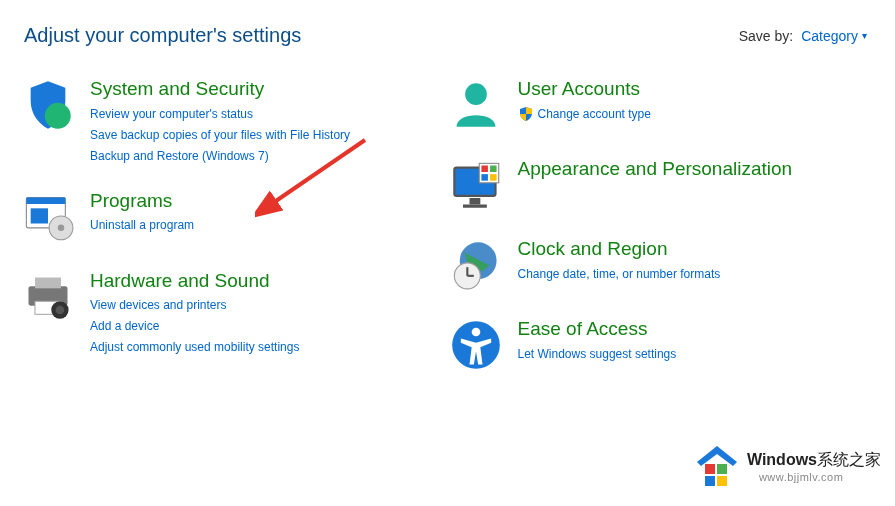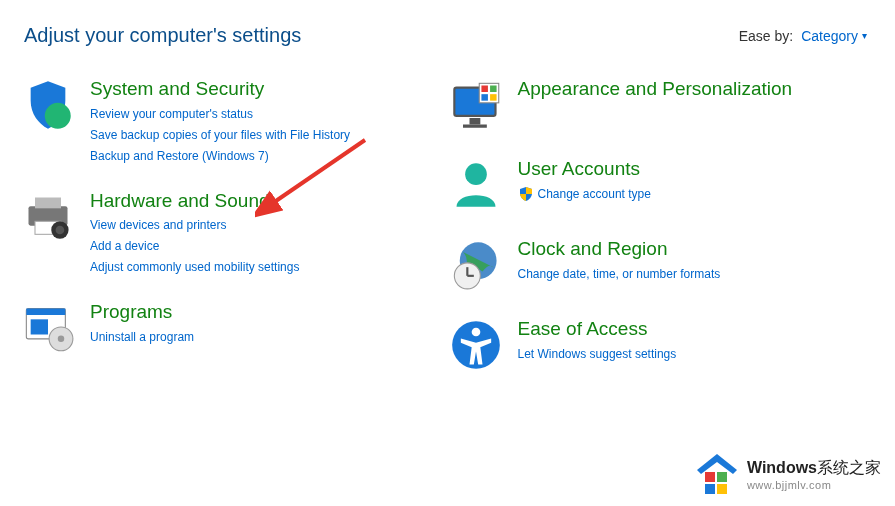--- a/index.html
+++ b/index.html
@@ -84,45 +84,45 @@
     }
     .shield-mini {
       width: 16px;
       height: 16px;
       flex-shrink: 0;
     }
     
     .watermark {
       position: absolute;
       right: 14px;
-      bottom: 8px;
+      bottom: 16px;
       display: flex;
       align-items: center;
       gap: 6px;
     }
     .watermark .winlogo { width: 48px; height: 48px; }
     .watermark .wtext { display: flex; flex-direction: column; }
     .watermark .w1 { font-size: 16px; color: #222; }
     .watermark .w1 b { font-weight: 700; }
-    .watermark .w2 { font-size: 11px; color: #888; letter-spacing: 0.5px; }
+    .watermark .w2 { font-size: 11px; color: #888; letter-spacing: 0.5px; margin-left: 12px; }
     
     .arrow {
       position: absolute;
       left: 255px;
       top: 135px;
       pointer-events: none;
     }
   </style>
 </head>
 <body>
 
 <div class="header">
   <div class="title">Adjust your computer's settings</div>
   <div class="viewby">
-    <span>Ease by:</span>
+    <span>Save by:</span>
     <span class="dropdown">
       <span>Category</span>
       <span class="caret">▾</span>
     </span>
   </div>
 </div>
 
 <div class="main">
   <div class="col">
 
@@ -134,94 +134,94 @@
         </svg>
       </div>
       <div class="category-body">
         <div class="category-title">System and Security</div>
         <span class="category-link">Review your computer's status</span>
         <span class="category-link">Save backup copies of your files with File History</span>
         <span class="category-link">Backup and Restore (Windows 7)</span>
       </div>
     </div>
 
+
+    <div class="category">
+      <div class="category-icon">
+        <svg viewBox="0 0 48 48" width="52" height="52">
+          <rect x="4" y="6" width="36" height="28" rx="2" fill="#fff" stroke="#888"></rect>
+          <rect x="4" y="6" width="36" height="6" fill="#1a78d8"></rect>
+          <rect x="8" y="16" width="16" height="14" fill="#1a78d8"></rect>
+          <circle cx="36" cy="34" r="11" fill="#ddd" stroke="#999"></circle>
+          <circle cx="36" cy="34" r="3" fill="#999"></circle>
+        </svg>
+      </div>
+      <div class="category-body">
+        <div class="category-title">Programs</div>
+        <span class="category-link">Uninstall a program</span>
+      </div>
+    </div>
 
     <div class="category">
       <div class="category-icon">
         <svg viewBox="0 0 48 48" width="52" height="52">
           <rect x="6" y="14" width="36" height="18" rx="2" fill="#777"></rect>
           <rect x="12" y="6" width="24" height="10" fill="#bbb"></rect>
           <rect x="12" y="28" width="24" height="12" fill="#fff" stroke="#aaa"></rect>
           <circle cx="35" cy="36" r="8" fill="#333"></circle>
           <circle cx="35" cy="36" r="4" fill="#555"></circle>
         </svg>
       </div>
       <div class="category-body">
         <div class="category-title">Hardware and Sound</div>
         <span class="category-link">View devices and printers</span>
         <span class="category-link">Add a device</span>
         <span class="category-link">Adjust commonly used mobility settings</span>
       </div>
     </div>
-
-    <div class="category">
-      <div class="category-icon">
-        <svg viewBox="0 0 48 48" width="52" height="52">
-          <rect x="4" y="6" width="36" height="28" rx="2" fill="#fff" stroke="#888"></rect>
-          <rect x="4" y="6" width="36" height="6" fill="#1a78d8"></rect>
-          <rect x="8" y="16" width="16" height="14" fill="#1a78d8"></rect>
-          <circle cx="36" cy="34" r="11" fill="#ddd" stroke="#999"></circle>
-          <circle cx="36" cy="34" r="3" fill="#999"></circle>
-        </svg>
-      </div>
-      <div class="category-body">
-        <div class="category-title">Programs</div>
-        <span class="category-link">Uninstall a program</span>
-      </div>
-    </div>
   </div>
 
   <div class="col">
+
+    <div class="category">
+      <div class="category-icon">
+        <svg viewBox="0 0 48 48" width="52" height="52">
+          <circle cx="24" cy="14" r="10" fill="#1fb5a0"></circle>
+          <path d="M6 44 C6 30 42 30 42 44 Z" fill="#1fb5a0"></path>
+        </svg>
+      </div>
+      <div class="category-body">
+        <div class="category-title">User Accounts</div>
+        <span class="category-link with-shield">
+          <svg class="shield-mini" viewBox="0 0 16 16">
+            <path d="M8 1 L14 3 V7 C14 11 11 14 8 15 C5 14 2 11 2 7 V3 Z" fill="#1a78d8"></path>
+            <path d="M8 1 L14 3 V8 H8 Z" fill="#ffc107"></path>
+            <path d="M2 8 H8 V15 C5 14 2 11 2 7 Z" fill="#ffc107"></path>
+          </svg>
+          <span>Change account type</span>
+        </span>
+      </div>
+    </div>
 
     <div class="category">
       <div class="category-icon">
         <svg viewBox="0 0 48 48" width="52" height="52">
           <rect x="4" y="8" width="38" height="26" rx="2" fill="#1a78d8"></rect>
           <rect x="4" y="8" width="38" height="26" rx="2" fill="none" stroke="#555" stroke-width="2"></rect>
           <rect x="18" y="36" width="10" height="6" fill="#555"></rect>
           <rect x="12" y="42" width="22" height="3" fill="#555"></rect>
           <rect x="27" y="4" width="18" height="18" fill="#fff" stroke="#888"></rect>
           <rect x="29" y="6" width="6" height="6" fill="#e53935"></rect>
           <rect x="37" y="6" width="6" height="6" fill="#4caf50"></rect>
           <rect x="29" y="14" width="6" height="6" fill="#1a78d8"></rect>
           <rect x="37" y="14" width="6" height="6" fill="#ffc107"></rect>
         </svg>
       </div>
       <div class="category-body">
         <div class="category-title">Appearance and Personalization</div>
-      </div>
-    </div>
-
-    <div class="category">
-      <div class="category-icon">
-        <svg viewBox="0 0 48 48" width="52" height="52">
-          <circle cx="24" cy="14" r="10" fill="#1fb5a0"></circle>
-          <path d="M6 44 C6 30 42 30 42 44 Z" fill="#1fb5a0"></path>
-        </svg>
-      </div>
-      <div class="category-body">
-        <div class="category-title">User Accounts</div>
-        <span class="category-link with-shield">
-          <svg class="shield-mini" viewBox="0 0 16 16">
-            <path d="M8 1 L14 3 V7 C14 11 11 14 8 15 C5 14 2 11 2 7 V3 Z" fill="#1a78d8"></path>
-            <path d="M8 1 L14 3 V8 H8 Z" fill="#ffc107"></path>
-            <path d="M2 8 H8 V15 C5 14 2 11 2 7 Z" fill="#ffc107"></path>
-          </svg>
-          <span>Change account type</span>
-        </span>
       </div>
     </div>
 
     <div class="category">
       <div class="category-icon">
         <svg viewBox="0 0 48 48" width="52" height="52">
           <circle cx="26" cy="20" r="17" fill="#4a8bc9"></circle>
           <path d="M12 12 Q18 18 14 28 Q22 24 30 30 Q36 22 40 26" fill="#34a24a" opacity="0.85"></path>
           <circle cx="16" cy="34" r="12" fill="#f0f0f0" stroke="#999"></circle>
           <line x1="16" y1="34" x2="16" y2="26" stroke="#555" stroke-width="2"></line>

